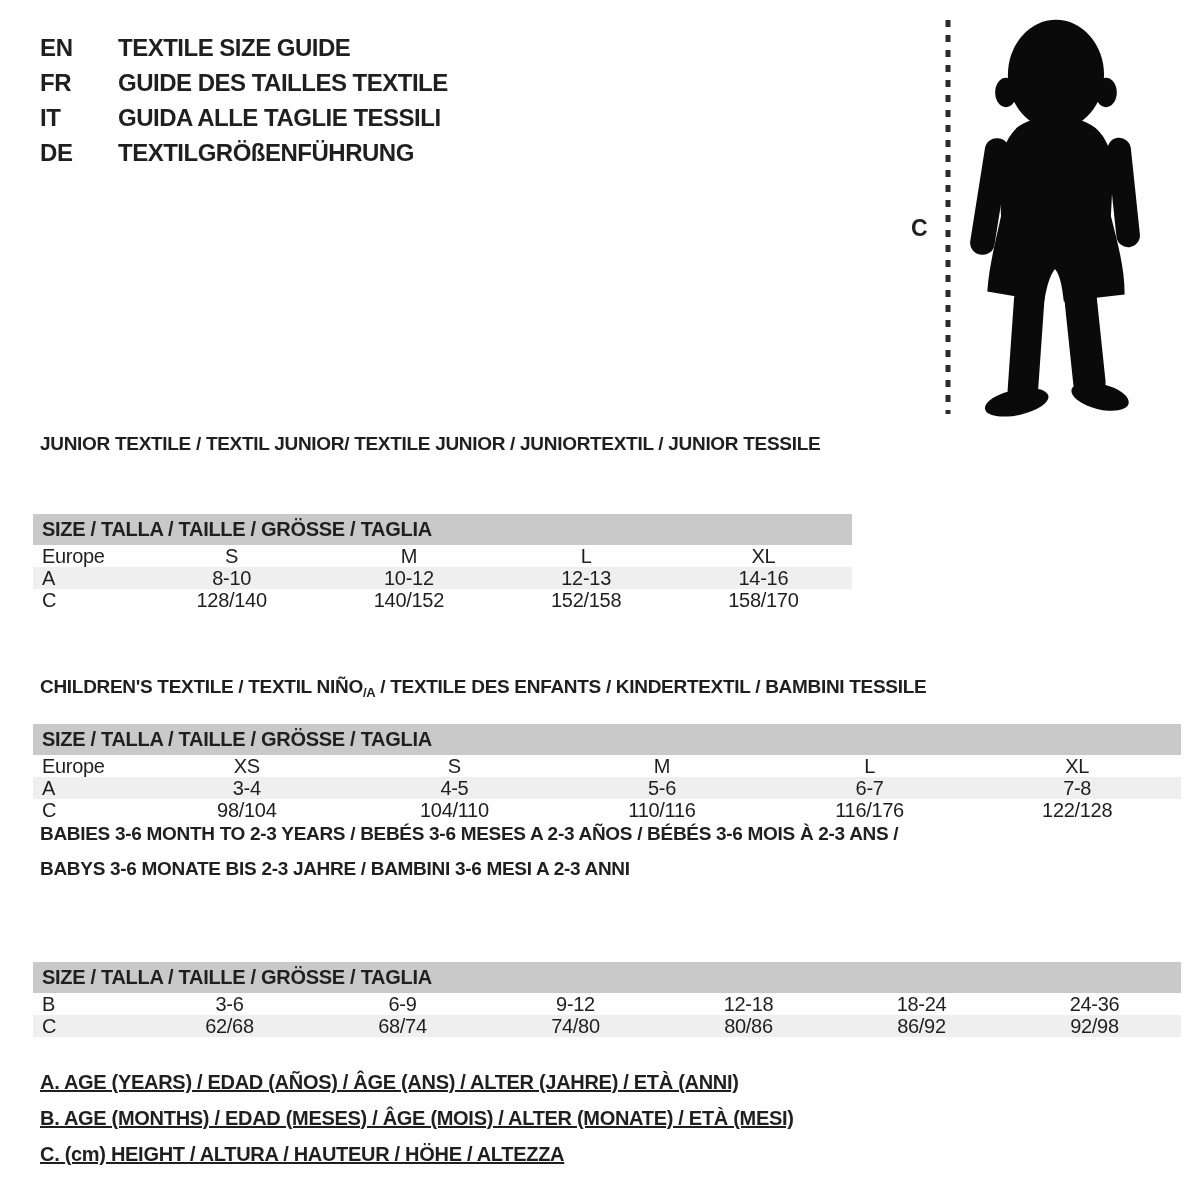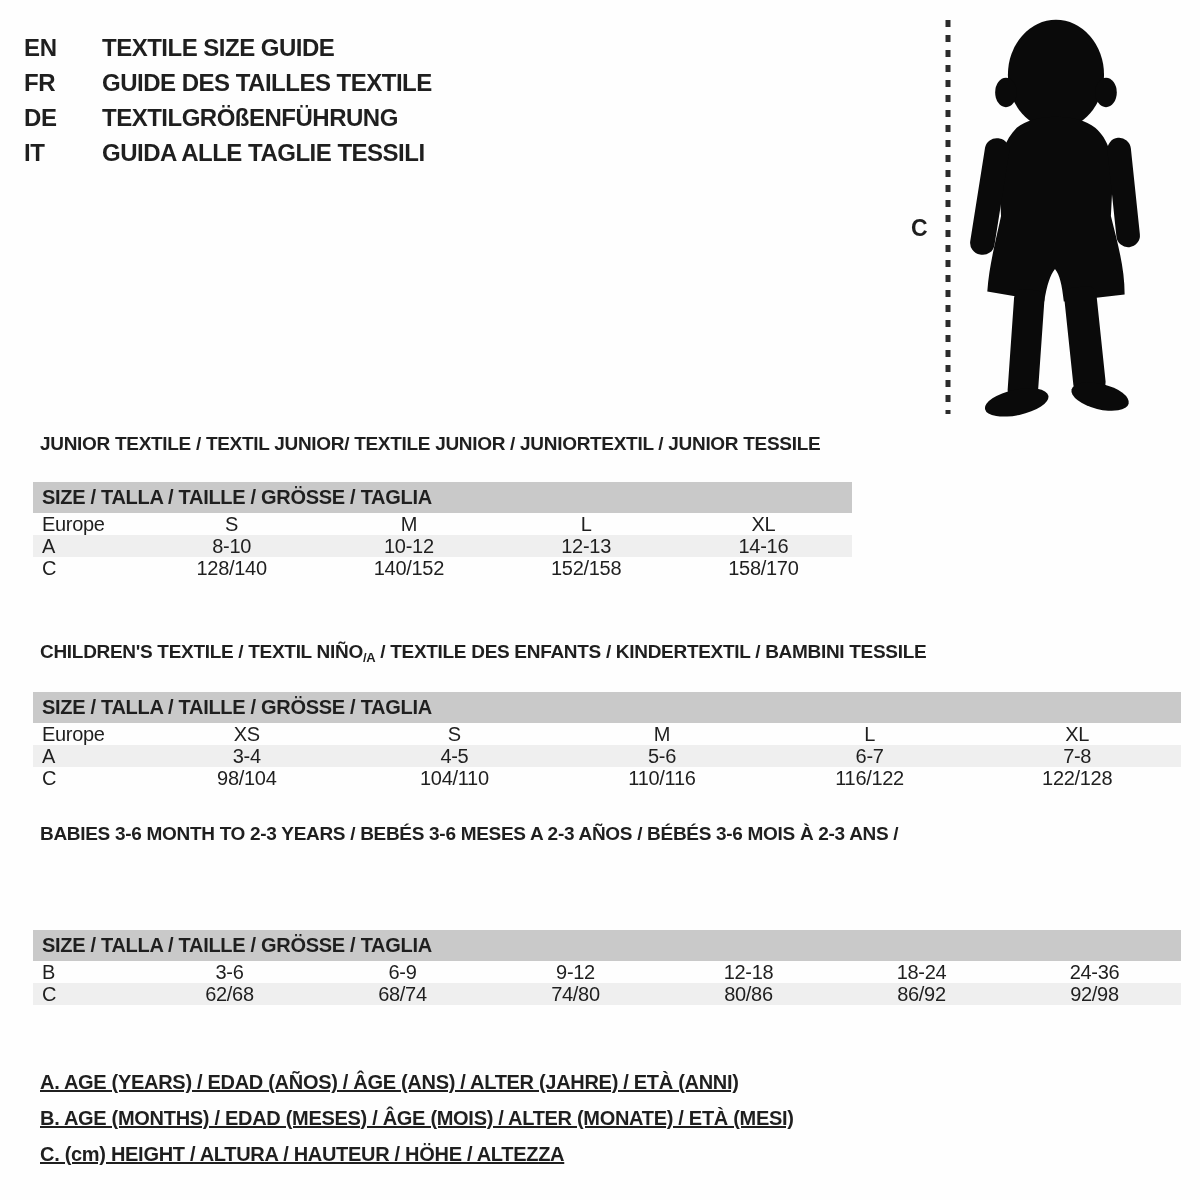--- a/index.html
+++ b/index.html
@@ -7,39 +7,39 @@
     --row-alt-bg:#efefef;
     --text:#1f1f1f;
     --silhouette:#0a0a0a;
     --dash-line:#2b2b2b;
   }
   html,body{margin:0;padding:0;}
   body{background:#fff;font-family:"Liberation Sans",sans-serif;color:var(--text);}
   .canvas{position:relative;width:1200px;height:1200px;background:#fefefe;overflow:hidden;}
 
   
-  .lang-list{position:absolute;left:24px;top:30px;}
+  .lang-list{position:absolute;left:40px;top:30px;}
   .lang-row{display:flex;height:35px;align-items:center;}
   .lang-code{width:78px;font-size:24px;font-weight:700;letter-spacing:-0.3px;}
   .lang-title{font-size:24px;font-weight:700;letter-spacing:-0.5px;white-space:nowrap;}
 
   
   .figure{position:absolute;left:905px;top:12px;width:260px;height:412px;}
   .c-label{position:absolute;left:6px;top:203px;font-size:23px;font-weight:700;}
   .dash-svg{position:absolute;left:38px;top:6px;}
   .toddler-svg{position:absolute;left:56px;top:0px;}
 
   
   .sec-title{position:absolute;left:40px;margin:0;font-size:19px;font-weight:700;letter-spacing:-0.3px;white-space:nowrap;line-height:24px;}
   .sec-title .sub{font-size:13px;vertical-align:-4px;font-weight:700;}
   .sec-title.two-line{line-height:35px;}
 
   
   .size-table{position:absolute;left:33px;}
-  .tbar{height:31px;line-height:31px;background:var(--table-header-bg);font-size:20px;font-weight:700;letter-spacing:-0.3px;padding-left:9px;box-sizing:border-box;}
+  .tbar{height:31px;line-height:31px;background:var(--table-header-bg);font-size:20px;font-weight:700;letter-spacing:-0.3px;padding-left:9px;box-sizing:border-box;margin-top:32px;}
   .trow{display:flex;height:22px;align-items:center;font-size:20px;letter-spacing:-0.3px;}
   .trow.shaded{background:var(--row-alt-bg);}
   .tlabel{width:110px;padding-left:9px;box-sizing:border-box;flex:none;}
   .tcell{flex:1;text-align:center;}
 
   
   .legend{position:absolute;left:40px;top:1064px;text-decoration:underline;}
   .legend-line{font-size:20px;font-weight:700;letter-spacing:-0.3px;line-height:36px;white-space:nowrap;}
 </style>
 </head>
@@ -50,26 +50,26 @@
   <div class="lang-list">
     <div class="lang-row">
       <span class="lang-code">EN</span>
       <span class="lang-title">TEXTILE SIZE GUIDE</span>
     </div>
     <div class="lang-row">
       <span class="lang-code">FR</span>
       <span class="lang-title">GUIDE DES TAILLES TEXTILE</span>
     </div>
     <div class="lang-row">
+      <span class="lang-code">IT</span>
+      <span class="lang-title">GUIDA ALLE TAGLIE TESSILI</span>
+    </div>
+    <div class="lang-row">
       <span class="lang-code">DE</span>
       <span class="lang-title">TEXTILGRÖßENFÜHRUNG</span>
-    </div>
-    <div class="lang-row">
-      <span class="lang-code">IT</span>
-      <span class="lang-title">GUIDA ALLE TAGLIE TESSILI</span>
     </div>
   </div>
 
   <div class="figure">
     <span class="c-label">C</span>
     <svg class="dash-svg" width="10" height="398" viewBox="0 0 10 398">
       <line x1="5" y1="2" x2="5" y2="396" stroke="var(--dash-line)" stroke-width="5" stroke-dasharray="7 8"></line>
     </svg>
     <svg class="toddler-svg" width="186" height="412" viewBox="0 0 180 420">
       <g fill="var(--silhouette)">
@@ -122,21 +122,21 @@
     </div>
     <div class="trow">
       <span class="tlabel">C</span>
       <span class="tcell">128/140</span>
       <span class="tcell">140/152</span>
       <span class="tcell">152/158</span>
       <span class="tcell">158/170</span>
     </div>
   </div>
 
-  <h2 class="sec-title" style="top:640px;"><span>CHILDREN'S TEXTILE / TEXTIL NIÑO</span><span class="sub">/A</span><span> / TEXTILE DES ENFANTS / KINDERTEXTIL / BAMBINI TESSILE</span></h2>
+  <h2 class="sec-title" style="top:675px;"><span>CHILDREN'S TEXTILE / TEXTIL NIÑO</span><span class="sub">/A</span><span> / TEXTILE DES ENFANTS / KINDERTEXTIL / BAMBINI TESSILE</span></h2>
   <div class="size-table" style="top:692px;width:1148px;">
     <div class="tbar">SIZE / TALLA / TAILLE / GRÖSSE / TAGLIA</div>
     <div class="trow">
       <span class="tlabel">Europe</span>
       <span class="tcell">XS</span>
       <span class="tcell">S</span>
       <span class="tcell">M</span>
       <span class="tcell">L</span>
       <span class="tcell">XL</span>
     </div>
@@ -146,27 +146,28 @@
       <span class="tcell">4-5</span>
       <span class="tcell">5-6</span>
       <span class="tcell">6-7</span>
       <span class="tcell">7-8</span>
     </div>
     <div class="trow">
       <span class="tlabel">C</span>
       <span class="tcell">98/104</span>
       <span class="tcell">104/110</span>
       <span class="tcell">110/116</span>
-      <span class="tcell">116/122</span>
+      <span class="tcell">116/176</span>
       <span class="tcell">122/128</span>
     </div>
   </div>
 
   <h2 class="sec-title two-line" style="top:816px;">
       <span style="display:block;">BABIES 3-6 MONTH TO 2-3 YEARS / BEBÉS 3-6 MESES A 2-3 AÑOS / BÉBÉS 3-6 MOIS À 2-3 ANS /</span>
+      <span style="display:block;">BABYS 3-6 MONATE BIS 2-3 JAHRE / BAMBINI 3-6 MESI A 2-3 ANNI</span>
     </h2>
   <div class="size-table" style="top:930px;width:1148px;">
     <div class="tbar">SIZE / TALLA / TAILLE / GRÖSSE / TAGLIA</div>
     <div class="trow">
       <span class="tlabel">B</span>
       <span class="tcell">3-6</span>
       <span class="tcell">6-9</span>
       <span class="tcell">9-12</span>
       <span class="tcell">12-18</span>
       <span class="tcell">18-24</span>

